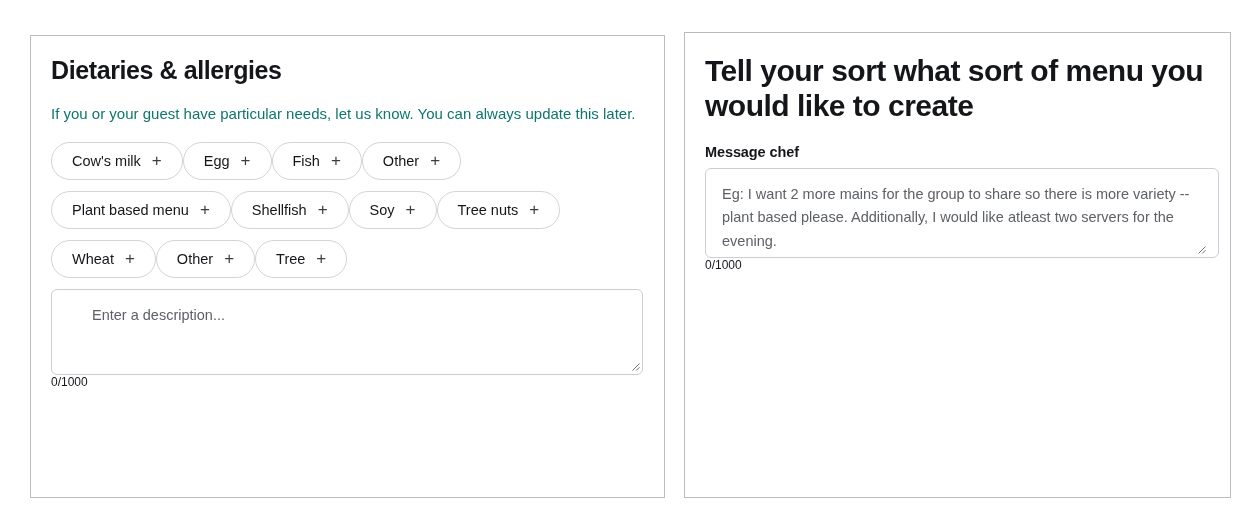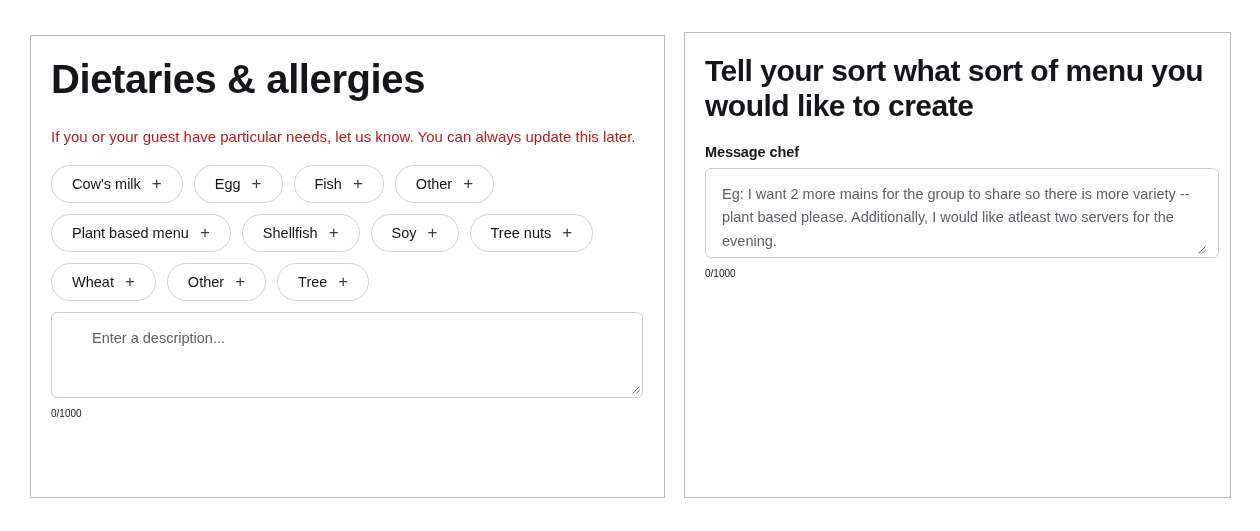--- a/index.html
+++ b/index.html
@@ -40,49 +40,48 @@
     top: 32px;
     width: 547px;
     height: 466px;
   }
   .panel-inner {
     padding: 20px 20px 0 20px;
   }
 
   
   .title {
-    font-size: 40px;
+    font-size: 25px;
     font-weight: bold;
     letter-spacing: -0.4px;
     line-height: 1.18;
-    margin: 0 0 22px 0;
+    margin: 0 0 16px 0;
     color: #15161a;
   }
   .panel-right .title {
     font-size: 30px;
     margin: 0 0 20px 0;
     letter-spacing: -0.5px;
     max-width: 520px;
   }
   .subtitle {
     font-size: 15px;
     line-height: 1.62;
     margin: 0 0 16px 0;
-    color: #b91c1c;
+    color: #0f766e;
     max-width: 595px;
   }
 
   
   .chip-rows {
     margin-bottom: 10px;
   }
   .chip-row {
     display: flex;
     flex-wrap: nowrap;
-    gap: 11px;
     margin-bottom: 11px;
   }
   .chip {
     display: inline-flex;
     align-items: center;
     gap: 11px;
     height: 38px;
     padding: 0 20px;
     border: 1px solid #d2d4d8;
     border-radius: 999px;
@@ -149,23 +148,22 @@
   }
   .grip {
     position: absolute;
     right: 4px;
     bottom: 4px;
     width: 11px;
     height: 11px;
     pointer-events: none;
   }
   .counter {
-    font-size: 10px;
-    color: #15161a;
-    margin-top: 10px;
+    font-size: 12px;
+    color: #15161a;
   }
 </style>
 </head>
 <body>
 
 <div class="screen">
 
   <section class="panel panel-left">
     <div class="panel-inner">
 

